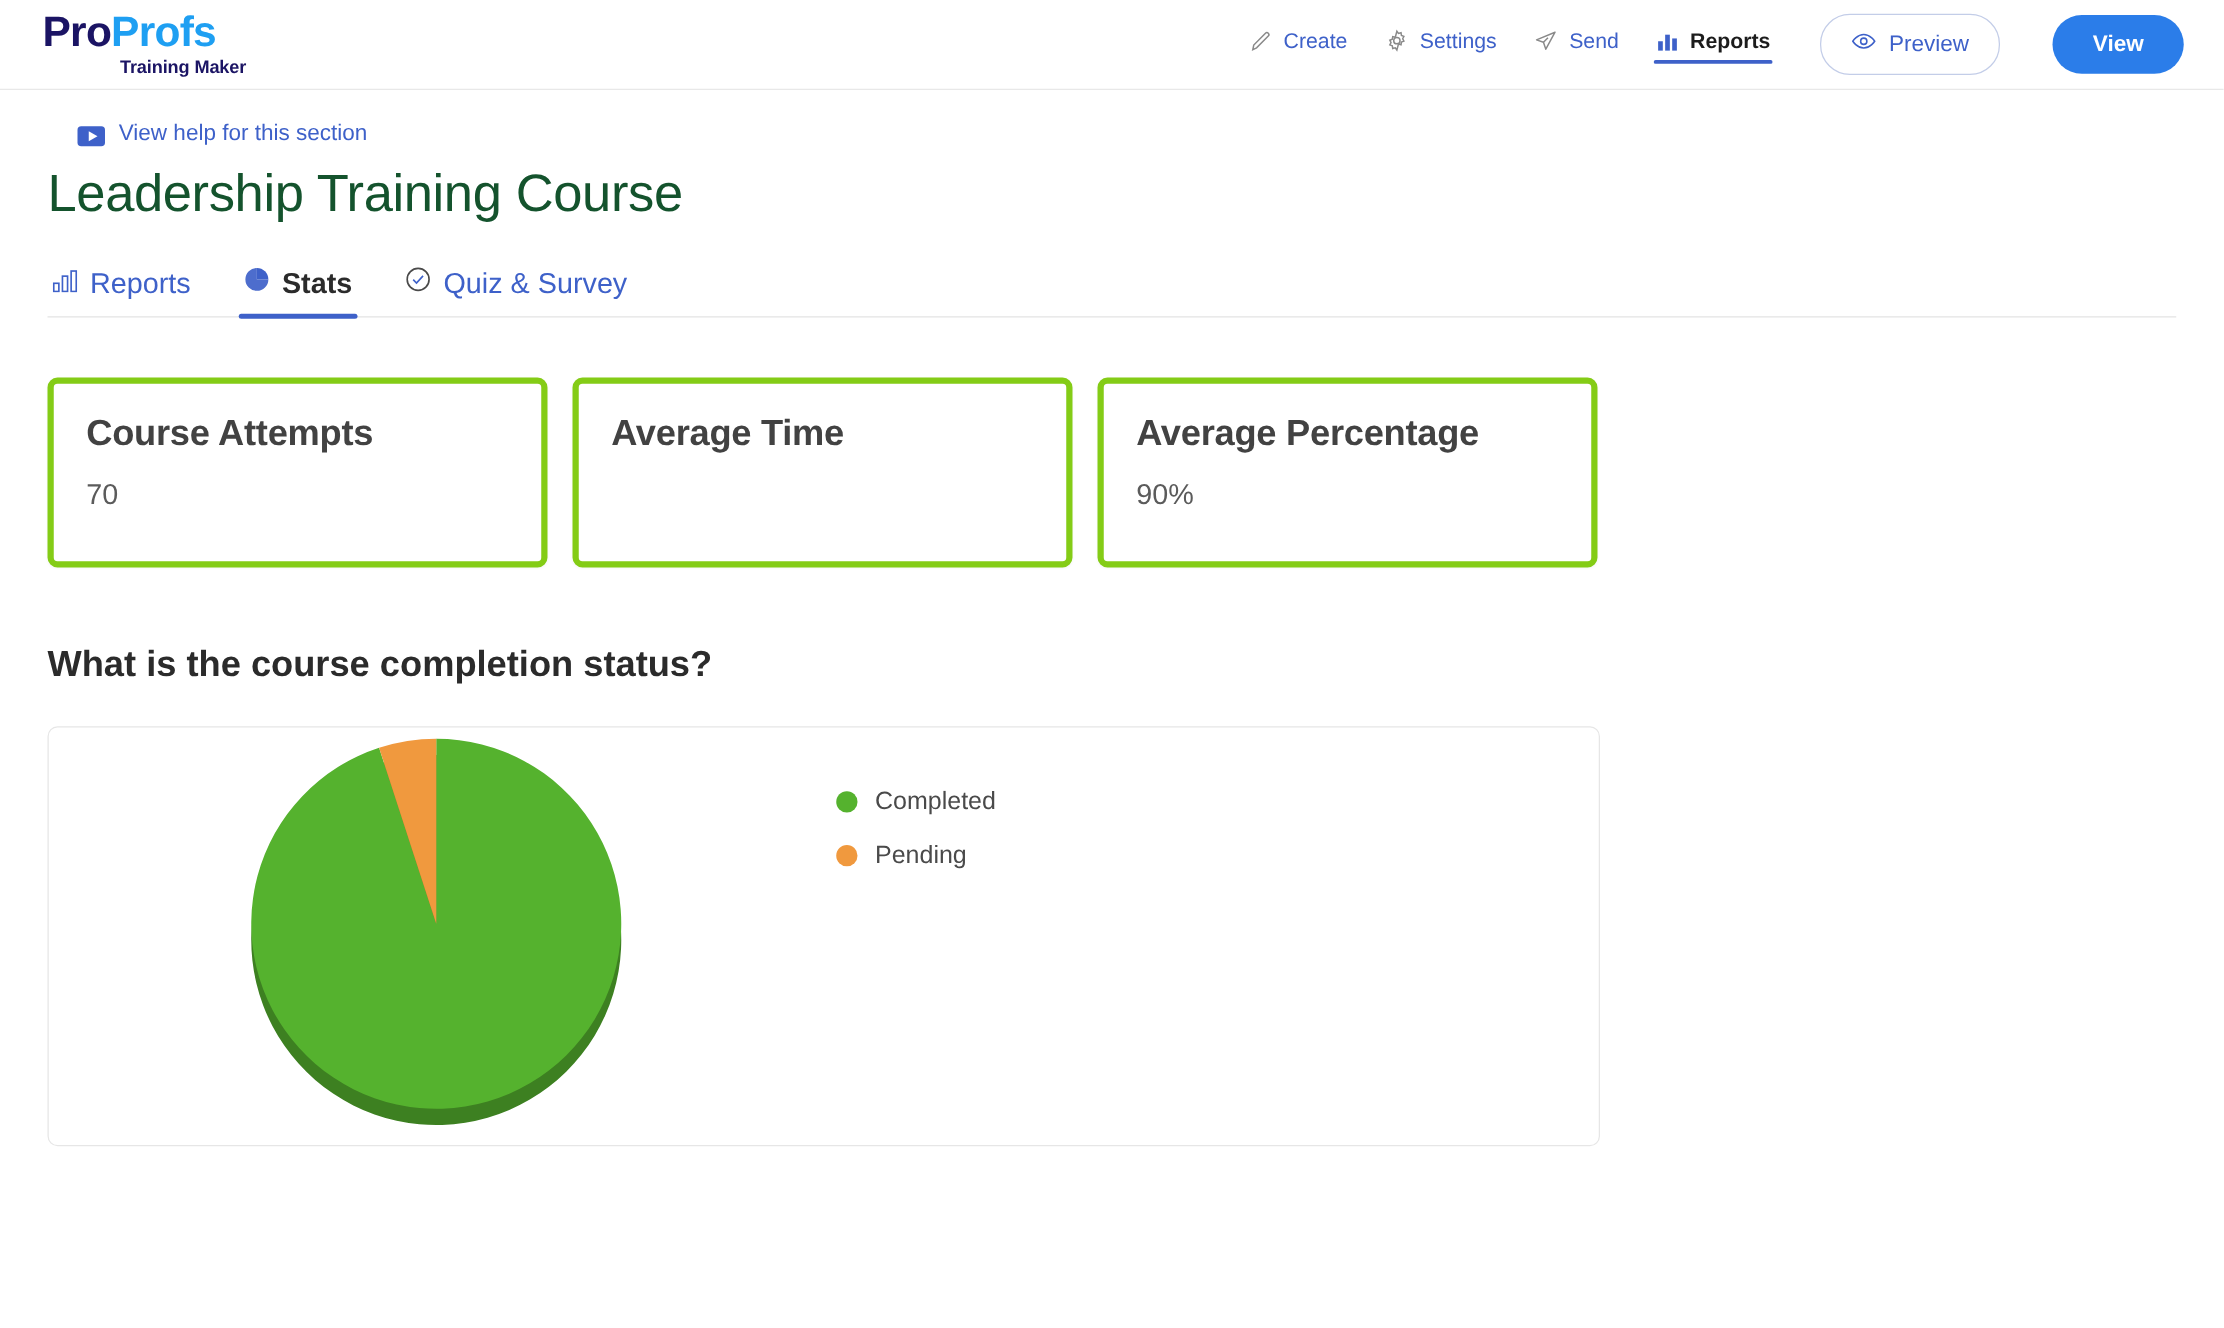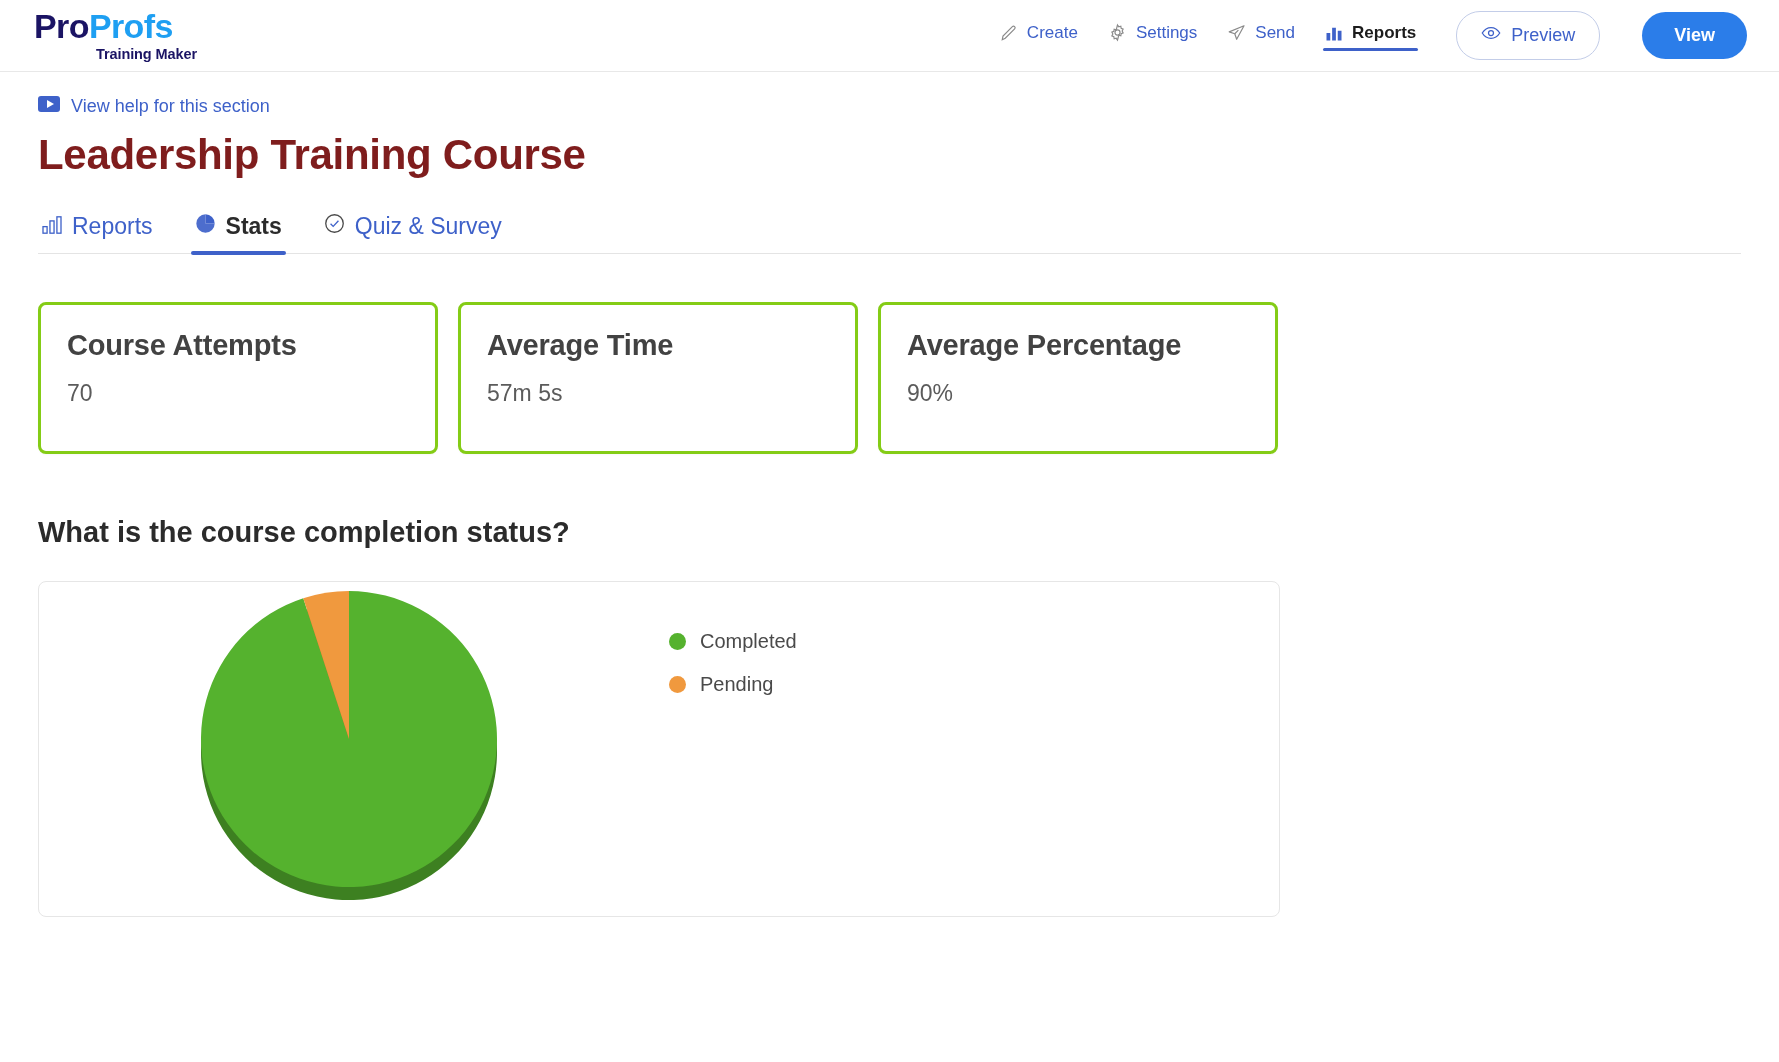--- a/index.html
+++ b/index.html
@@ -103,48 +103,49 @@
     cursor: pointer;
     margin-left: 16px;
     white-space: nowrap;
   }
 
   
   .content { padding: 0 38px; }
 
   .helplink {
     display: flex;
-    align-items: flex-start;
+    align-items: flex-end;
     gap: 11px;
     margin-top: 24px;
     font-size: 18px;
     color: #3e61c9;
     cursor: pointer;
     width: max-content;
+    margin-left: 24px;
   }
   .video-badge {
     width: 22px; height: 16px;
     background: #3e61c9;
     border-radius: 3px;
     display: inline-flex;
     align-items: center;
     justify-content: center;
   }
   .video-badge::after {
     content: "";
     border-left: 7px solid #ffffff;
     border-top: 4.5px solid transparent;
     border-bottom: 4.5px solid transparent;
     margin-left: 2px;
   }
 
   .page-title {
     font-size: 42px;
-    font-weight: bold;
-    color: #7f1d1d;
+    font-weight: normal;
+    color: #14532d;
     margin: 14px 0 0 0;
     letter-spacing: -0.3px;
   }
 
   .tabs {
     display: flex;
     align-items: flex-end;
     gap: 34px;
     margin-top: 30px;
     border-bottom: 1px solid #e4e4e4;
@@ -172,21 +173,21 @@
 
   
   .cards {
     display: flex;
     gap: 20px;
     margin-top: 48px;
   }
   .card {
     width: 400px;
     height: 152px;
-    border: 3px solid #84cc16;
+    border: 5px solid #84cc16;
     border-radius: 8px;
     background: #fff;
     padding: 24px 26px;
     box-shadow: 0 1px 2px rgba(0,0,0,0.03);
   }
   .card-title {
     font-size: 29px;
     font-weight: bold;
     color: #424242;
     letter-spacing: -0.2px;
@@ -361,21 +362,20 @@
 
   <div class="cards">
 
     <div class="card">
       <div class="card-title">Course Attempts</div>
       <div class="card-value">70</div>
     </div>
 
     <div class="card">
       <div class="card-title">Average Time</div>
-      <div class="card-value">57m 5s</div>
     </div>
 
     <div class="card">
       <div class="card-title">Average Percentage</div>
       <div class="card-value">90%</div>
     </div>
 
   </div>
 
   <div class="question">What is the course completion status?</div>

